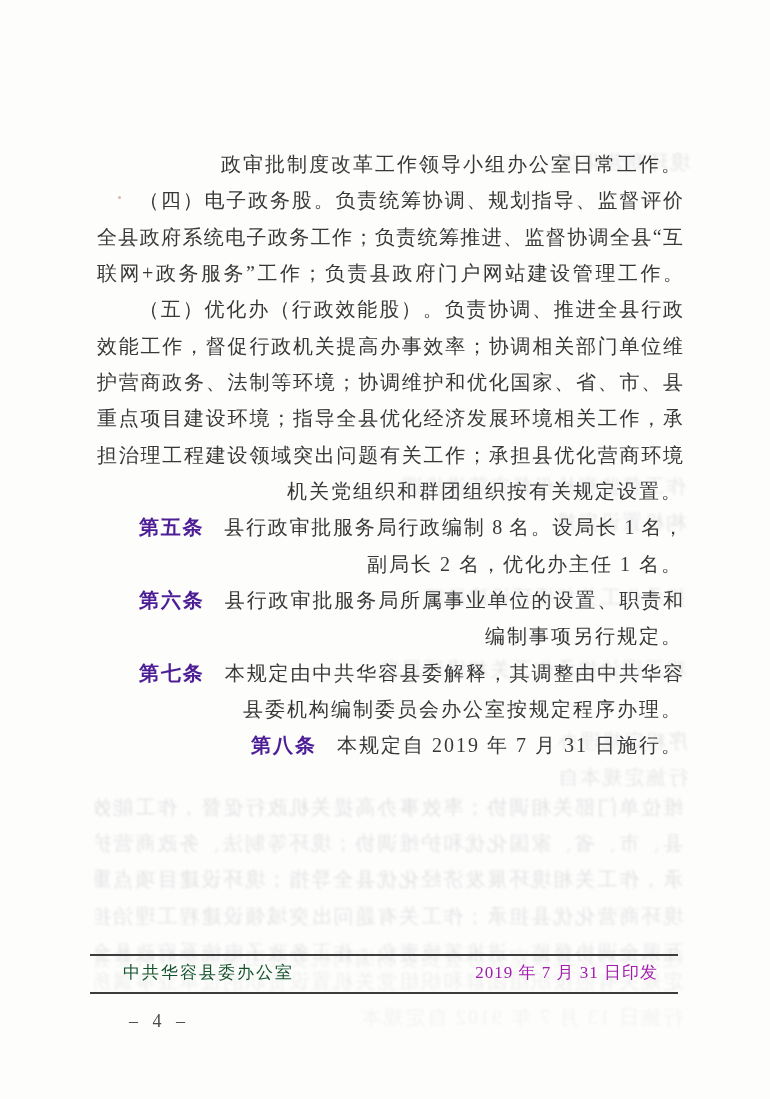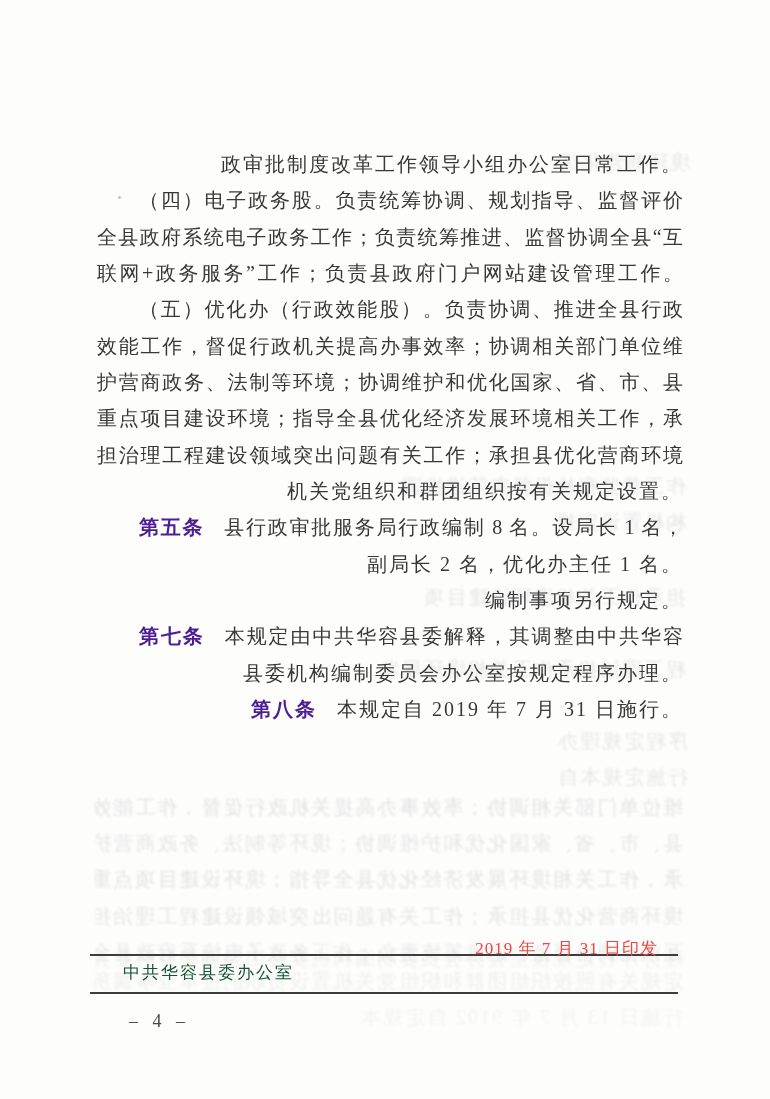--- a/index.html
+++ b/index.html
@@ -43,22 +43,22 @@
     position:absolute;left:90px;width:588px;height:2px;
     background:var(--rule,#3d3d3d);z-index:3;
   }
   .rule-top{top:954px;}
   .rule-bottom{top:992px;}
   .footer-issuer{
     position:absolute;left:123px;top:961px;z-index:3;
     font-size:17px;letter-spacing:2px;color:#14532d;
   }
   .footer-date{
-    position:absolute;right:112px;top:937px;z-index:3;
-    font-size:17px;letter-spacing:1px;color:#ef4444;
+    position:absolute;right:112px;top:961px;z-index:3;
+    font-size:17px;letter-spacing:1px;color:#a21caf;
   }
   .page-number{
     position:absolute;left:129px;top:1011px;z-index:3;
     font-size:18px;letter-spacing:5px;color:var(--pagenum,#4a4a4a);
   }
   .ink-speck{
     position:absolute;left:118px;top:196px;width:3px;height:3px;
     border-radius:50%;background:rgba(190,90,70,0.45);z-index:2;
   }
 </style>
@@ -119,20 +119,23 @@
     </div>
       <div class="line indent">
       <span>机关党组织和群团组织按有关规定设置。</span>
     </div>
       <div class="line indent just">
       <span class="head">第五条</span><span>县行政审批服务局行政编制 8 名。设局长 1 名，</span>
     </div>
       <div class="line">
       <span>副局长 2 名，优化办主任 1 名。</span>
     </div>
+      <div class="line indent just">
+      <span class="head">第六条</span><span>县行政审批服务局所属事业单位的设置、职责和</span>
+    </div>
       <div class="line">
       <span>编制事项另行规定。</span>
     </div>
       <div class="line indent just">
       <span class="head">第七条</span><span>本规定由中共华容县委解释，其调整由中共华容</span>
     </div>
       <div class="line">
       <span>县委机构编制委员会办公室按规定程序办理。</span>
     </div>
       <div class="line indent">

